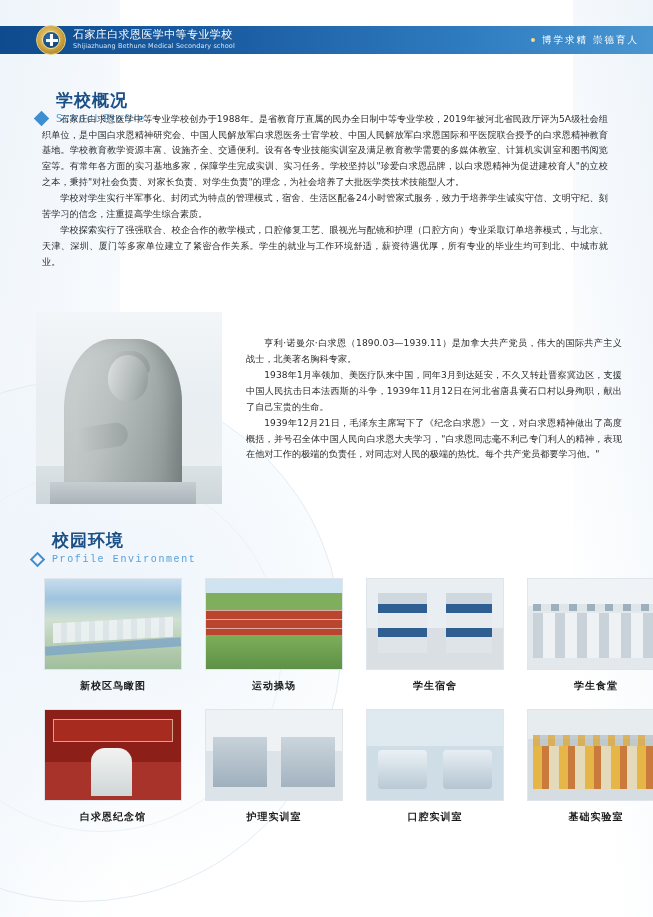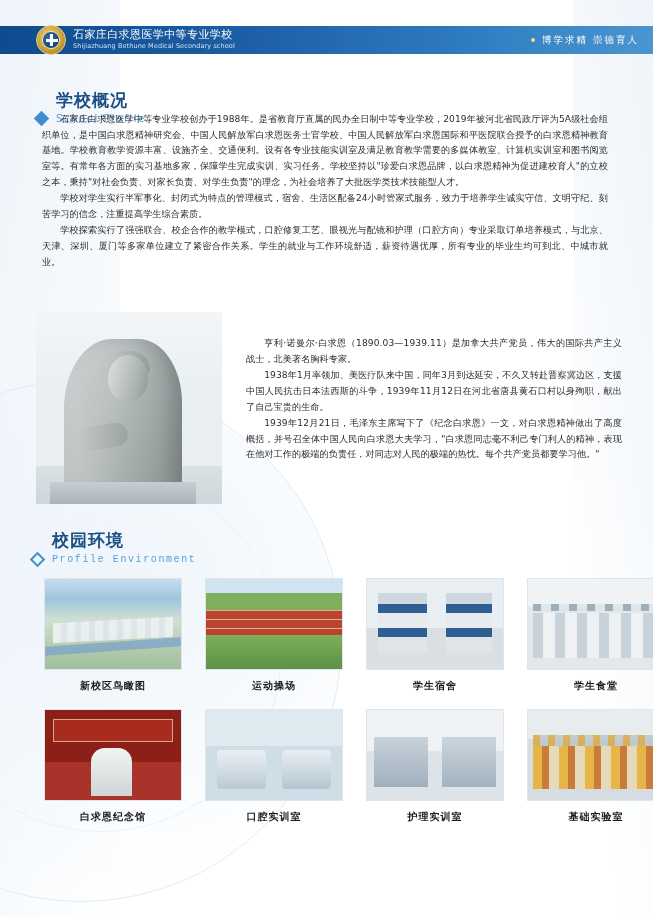--- a/index.html
+++ b/index.html
@@ -475,28 +475,28 @@
         <div class="caption">学生食堂</div>
       </div>
     </div>
 
     <div class="grid-row">
       <div class="cell">
         <div class="photo ph-memorial"></div>
         <div class="caption">白求恩纪念馆</div>
       </div>
       <div class="cell">
+        <div class="photo ph-nursing"></div>
+        <div class="caption">护理实训室</div>
+      </div>
+      <div class="cell">
         <div class="photo ph-dental"></div>
         <div class="caption">口腔实训室</div>
       </div>
       <div class="cell">
-        <div class="photo ph-nursing"></div>
-        <div class="caption">护理实训室</div>
-      </div>
-      <div class="cell">
         <div class="photo ph-lab"></div>
         <div class="caption">基础实验室</div>
       </div>
     </div>
 
   </div>
 
 </div>
 
 </body></html>

